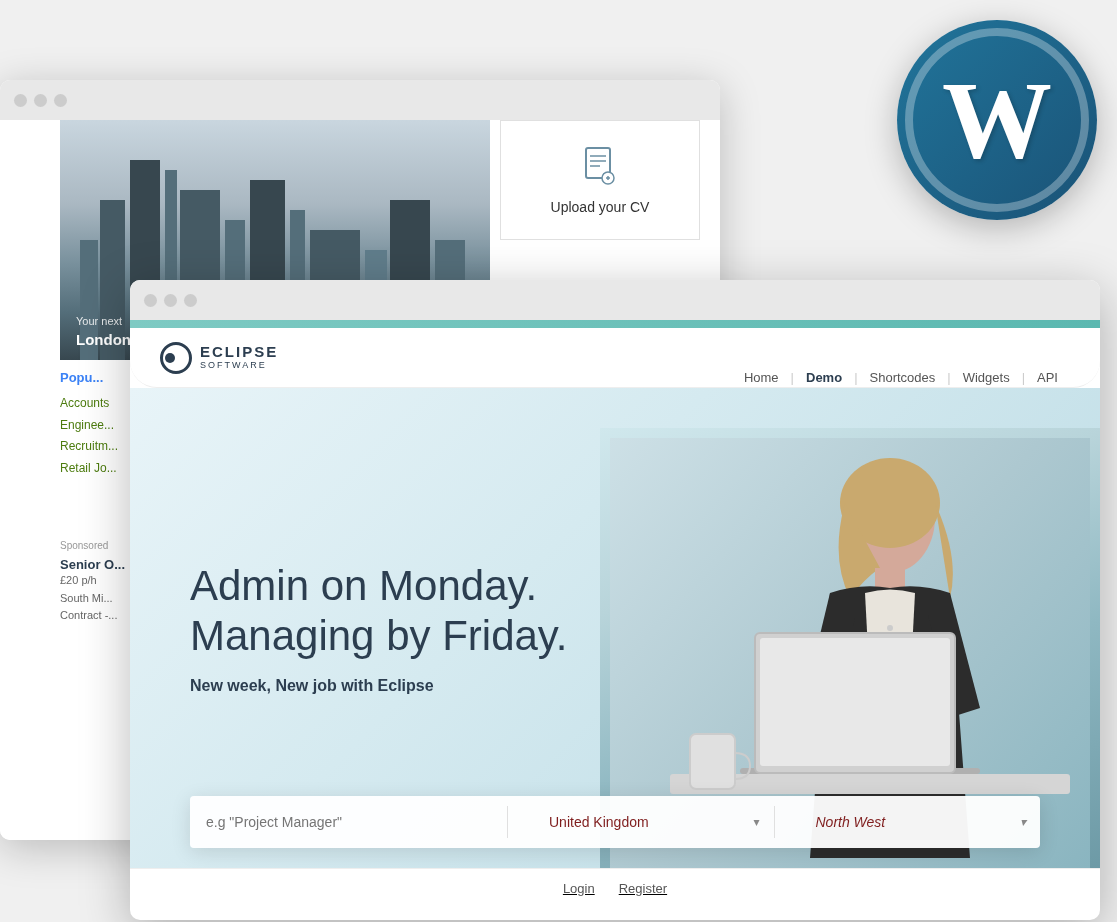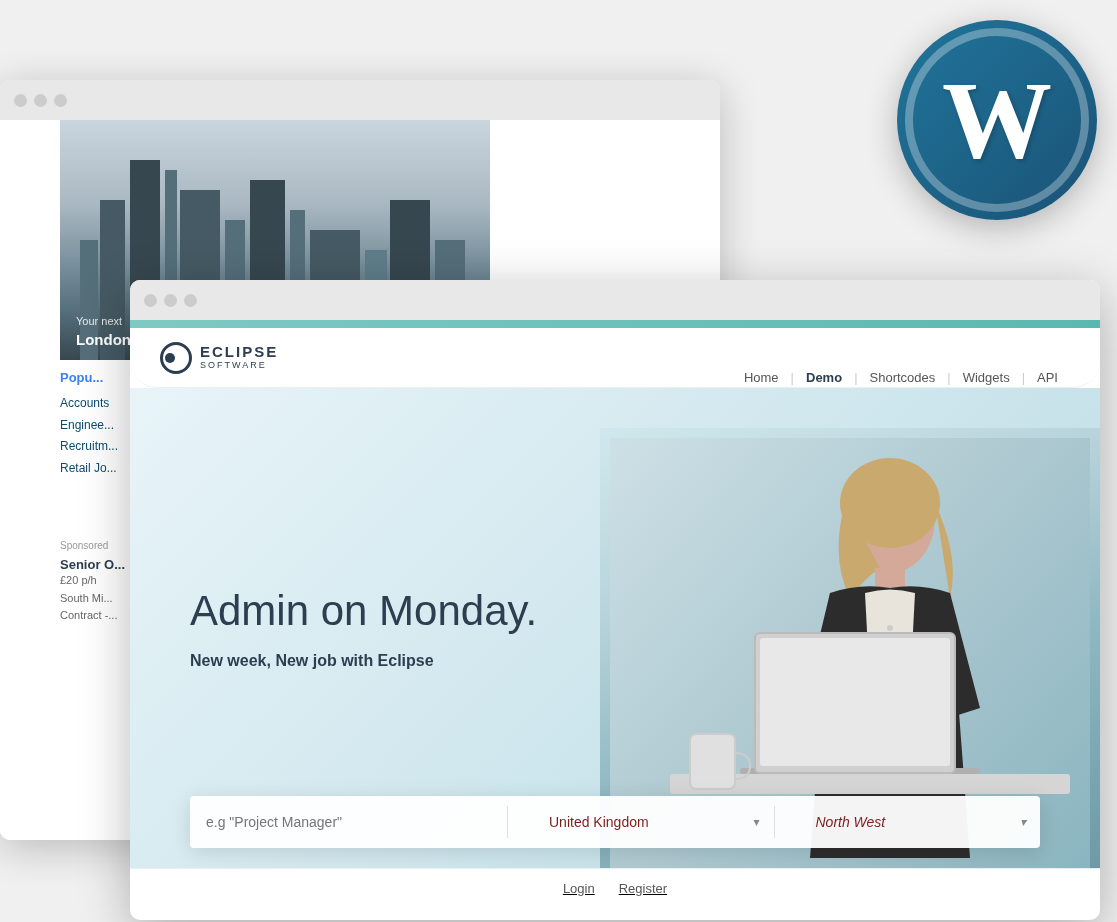--- a/index.html
+++ b/index.html
@@ -111,21 +111,21 @@
       width: 130px;
     }
     .popular-title {
       font-size: 13px;
       font-weight: 700;
       color: #3b82f6;
       margin-bottom: 8px;
     }
     .popular-item {
       font-size: 12px;
-      color: #0c4a6e;
+      color: #4d7c0f;
       line-height: 1.8;
     }
 
     
     .sponsored-section {
       position: absolute;
       top: 420px;
       left: 60px;
       width: 140px;
     }
@@ -463,20 +463,34 @@
         <div class="bld" style="left:305px;width:22px;height:110px;background:#607d8b;"></div>
         <div class="bld" style="left:330px;width:40px;height:160px;background:#37474f;"></div>
         <div class="bld" style="left:375px;width:30px;height:120px;background:#546e7a;"></div>
       </div>
       <div class="city-label">
         <div class="next-text">Your next</div>
         <div class="city-name">London</div>
       </div>
     </div>
 
+    <div class="cv-upload-card">
+      <div class="cv-icon">
+        <svg width="40" height="40" viewBox="0 0 40 40" fill="none">
+          <rect x="6" y="2" width="24" height="30" rx="2" stroke="#6b8fa3" stroke-width="2" fill="none"></rect>
+          <line x1="10" y1="10" x2="26" y2="10" stroke="#6b8fa3" stroke-width="1.5"></line>
+          <line x1="10" y1="15" x2="26" y2="15" stroke="#6b8fa3" stroke-width="1.5"></line>
+          <line x1="10" y1="20" x2="20" y2="20" stroke="#6b8fa3" stroke-width="1.5"></line>
+          <path d="M24 28 L30 34" stroke="#6b8fa3" stroke-width="2" stroke-linecap="round"></path>
+          <circle cx="28" cy="32" r="6" fill="#fff" stroke="#6b8fa3" stroke-width="1.5"></circle>
+          <path d="M26 32 L30 32 M28 30 L28 34" stroke="#6b8fa3" stroke-width="1.5"></path>
+        </svg>
+      </div>
+      <div class="cv-upload-label">Upload your CV</div>
+    </div>
 
     <div class="popular-section">
       <div class="popular-title">Popu...</div>
       <div class="popular-item">Accounts</div>
       <div class="popular-item">Enginee...</div>
       <div class="popular-item">Recruitm...</div>
       <div class="popular-item">Retail Jo...</div>
     </div>
 
     <div class="sponsored-section">
@@ -567,20 +581,21 @@
               <stop offset="0%" stop-color="#cde0e6"></stop>
               <stop offset="50%" stop-color="#adc8d0"></stop>
               <stop offset="100%" stop-color="#8ab5c0"></stop>
             </linearGradient>
           </defs>
         </svg>
       </div>
 
       <h1 class="hero-heading">
         <span>Admin on Monday.</span><br>
+        <span>Managing by Friday.</span>
       </h1>
       <p class="hero-subheading">New week, New job with Eclipse</p>
 
       <div class="search-bar">
         <input class="search-job-input" type="text" placeholder="e.g &quot;Project Manager&quot;" style="">
         <div class="search-divider"></div>
         <div class="search-select">
           <span class="search-select-text">United Kingdom</span>
           <span class="chevron-down">▾</span>
         </div>

